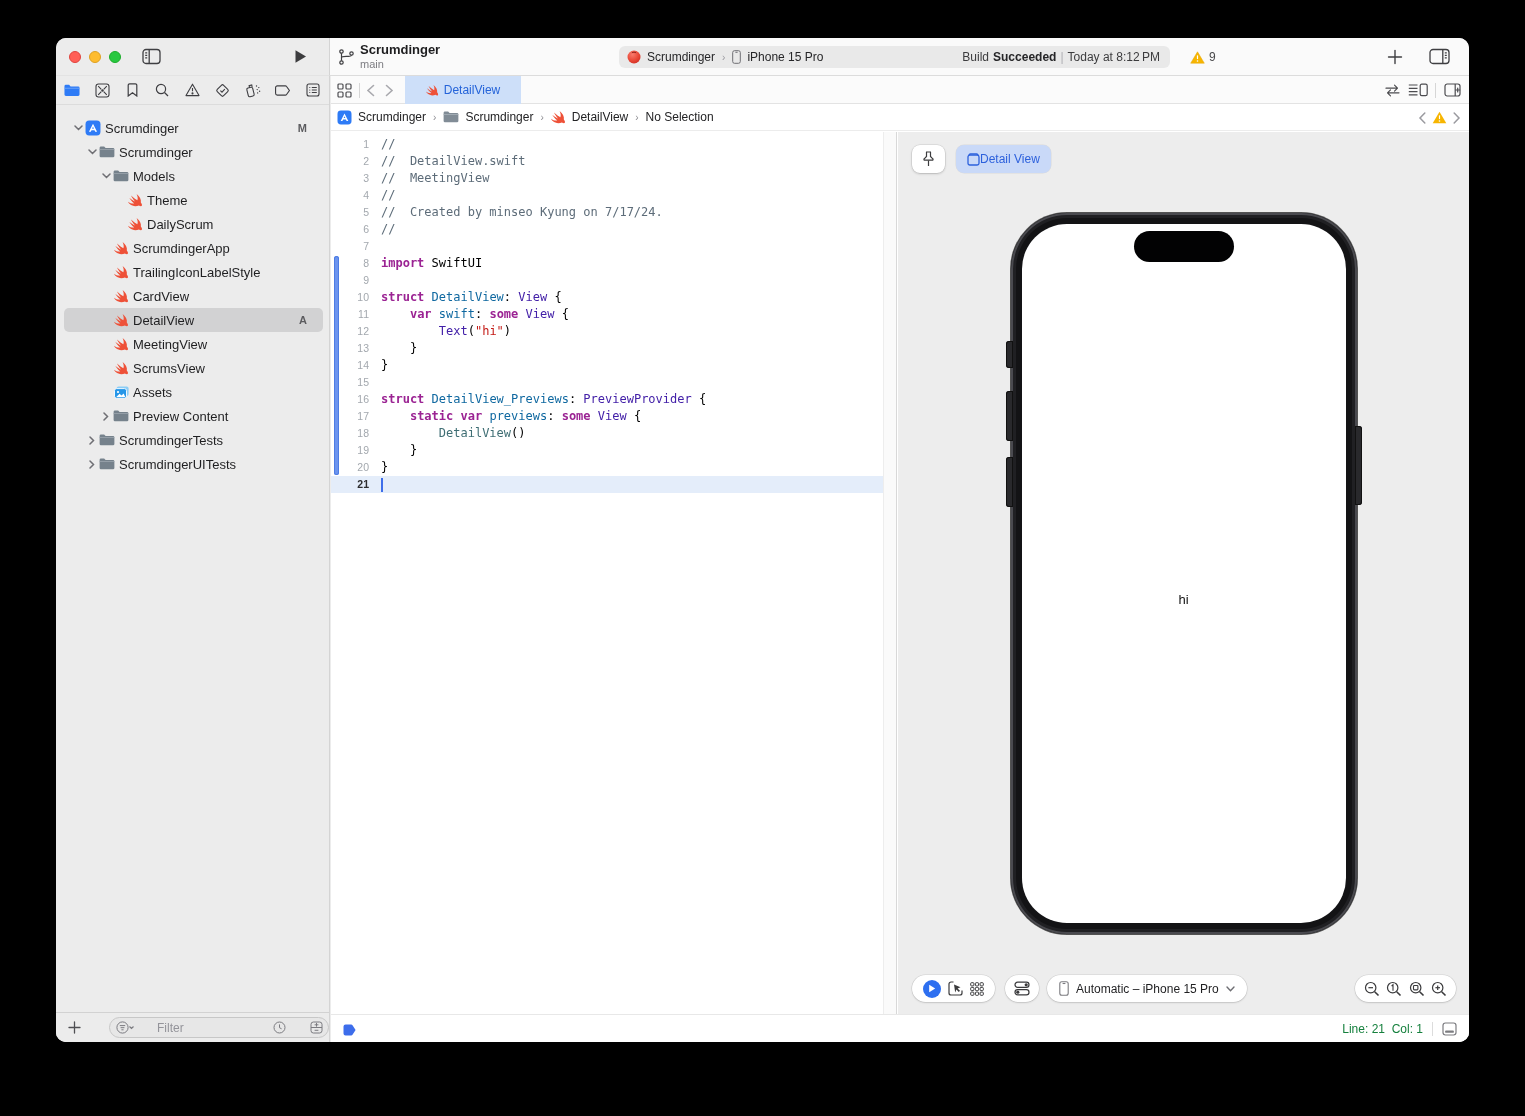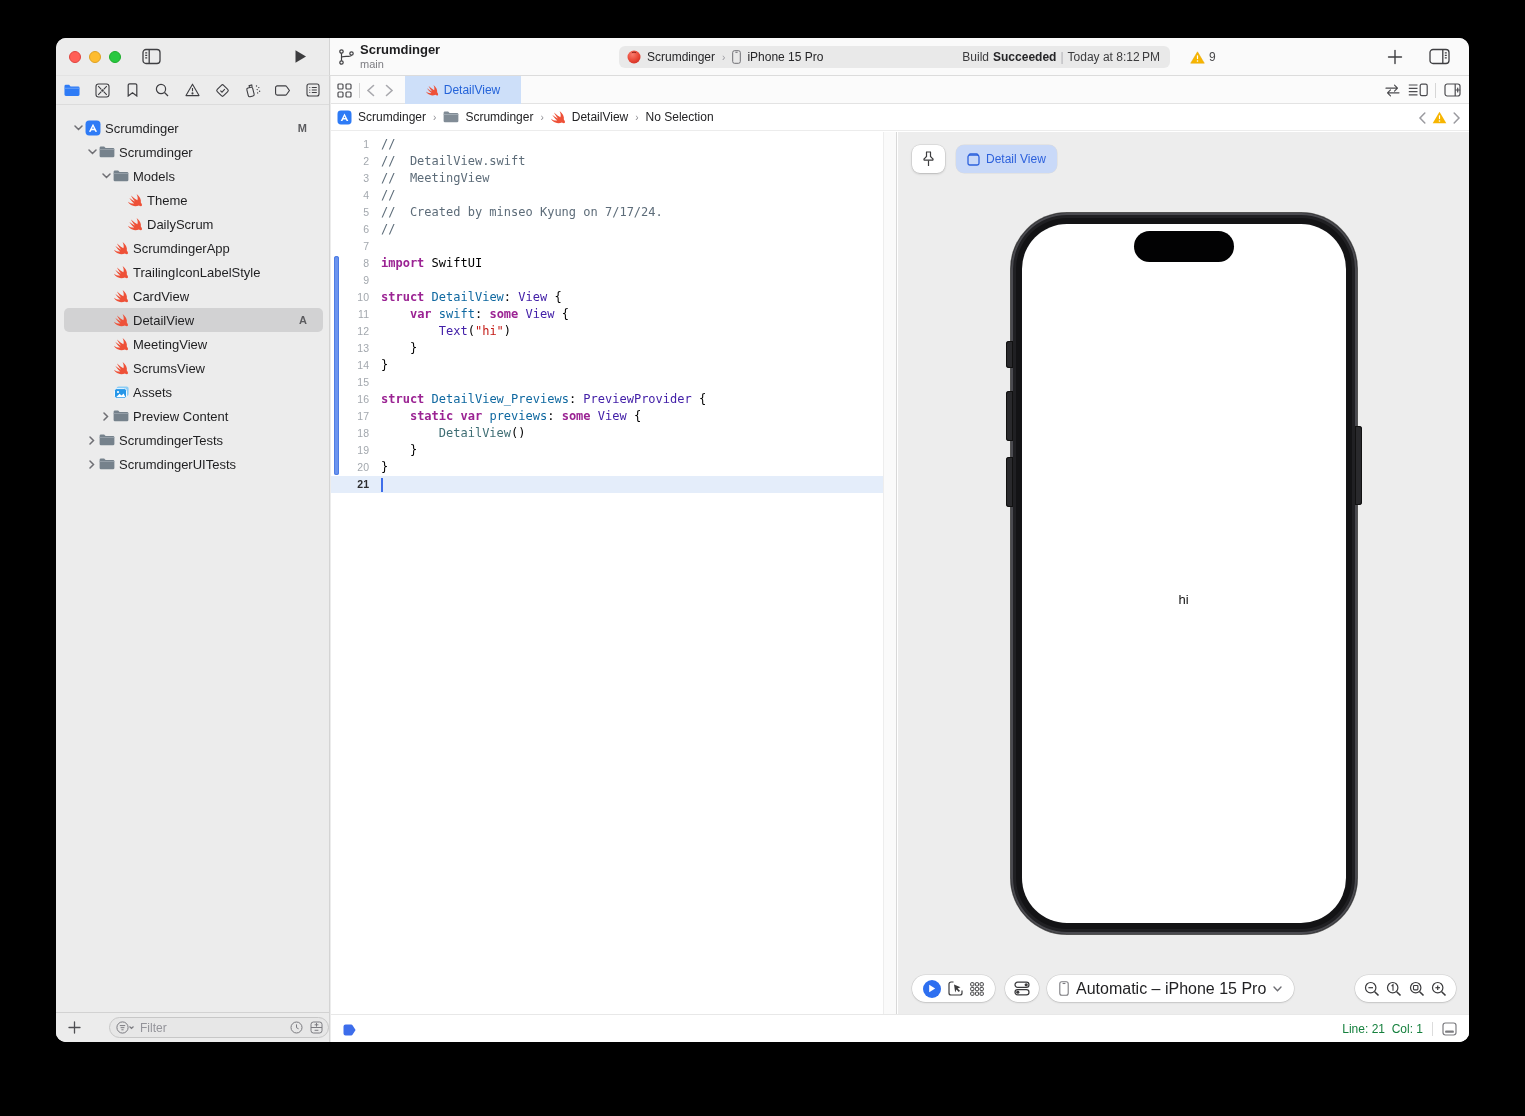--- a/index.html
+++ b/index.html
@@ -40,21 +40,21 @@
   .tree-row { height:24px; display:flex; align-items:center; font-size:13px; color:#1f1f21;
     margin:0 6px 0 8px; border-radius:5px; padding-right:10px; }
   .tree-row.selected { background:#d2d2d3; }
   .tri { width:14px; flex:0 0 14px; display:flex; align-items:center; justify-content:center; color:#6f6f74; }
   .tree-ic { width:16px; flex:0 0 16px; height:16px; display:flex; align-items:center; justify-content:center; }
   .tree-label { margin-left:4px; white-space:nowrap; }
   .tree-badge { margin-left:auto; font-size:11px; font-weight:700; color:#5c5c5f; padding-right:6px; }
   .sidebar-bottom { position:absolute; bottom:0; left:0; right:0; height:30px;
     border-top:1px solid #d2d2d2; display:flex; align-items:center; background:#ececec; }
   .filter-pill { margin-left:28px; width:235px; height:21px; border:1px solid #c7c7c7;
-    border-radius:11px; background:#e7e7e7; display:flex; align-items:center; padding:0 5px 0 6px; }
+    border-radius:11px; background:#e7e7e7; display:flex; align-items:center; padding:0 5px 0 6px;gap:17px; }
   .filter-text { color:#94949a; font-size:12px; margin-left:5px; flex:1; }
 
   
   .main { position:absolute; top:38px; left:275px; right:0; bottom:0; background:#fff; }
   .tabbar { position:absolute; top:0; left:0; right:0; height:28px; background:#fbfbfb;
     border-bottom:1px solid #e3e3e3; }
   .tab { position:absolute; left:74px; top:0; width:116px; height:28px; background:#cddff9;
     display:flex; align-items:center; justify-content:center; gap:5px;
     font-size:12px; color:#2463d9; font-weight:500; }
   .tabbar-ic { position:absolute; top:0; height:28px; display:flex; align-items:center; color:#4c4c50; }
@@ -87,40 +87,40 @@
   .tk-use { color:#3f6e74; }
   .changebar { position:absolute; left:3px; width:5px; border-radius:3px; background:#6b94ee;
     box-shadow:inset 0 0 0 1px #4d7ce4; }
   .caret { position:absolute; left:50px; width:2px; height:14px; background:#3e6eea; top:1.5px; }
 
   
   .pin-btn { position:absolute; left:14px; top:13px; width:33px; height:28px; background:#fff;
     border-radius:8px; box-shadow:0 0 0 0.5px rgba(0,0,0,.12), 0 1px 2.5px rgba(0,0,0,.18);
     display:flex; align-items:center; justify-content:center; color:#3c3c3e; }
   .selview-btn { position:absolute; left:58px; top:13px; height:28px; background:#c9d9f8;
-    border-radius:8px; display:flex; align-items:center; gap:6px; padding:0 11px;
+    border-radius:8px; display:flex; align-items:center; gap:0; padding:0 11px;
     font-size:12px; font-weight:500; color:#2d61dc; box-shadow:0 0 0 0.5px rgba(0,0,0,.08); }
 
   .phone { position:absolute; left:50%; margin-left:-173px; top:81px; width:346px; height:721px;
     border-radius:56px; background:#131315;
     box-shadow:0 0 0 1px rgba(0,0,0,.65), inset 0 0 0 2px #4a4a4f, inset 0 0 0 5px #202023; }
   .phone-screen { position:absolute; inset:11px; background:#fff; border-radius:45px; }
   .island { position:absolute; left:50%; margin-left:-50px; top:7px; width:100px; height:31px;
     background:#020203; border-radius:16px; }
   .hi-text { position:absolute; left:0; right:0; top:368px; text-align:center; font-size:13px; color:#111; }
   .pbtn { position:absolute; background:#29292c; box-shadow:inset 0 0 0 1px #111; }
   .pbtn-l { left:-5px; width:7px; border-radius:3px 0 0 3px; }
   .pbtn-r { right:-5px; width:7px; border-radius:0 3px 3px 0; }
 
   .cbar { position:absolute; bottom:12px; height:27px; display:flex; align-items:center;
     background:#fff; border-radius:13.5px; box-shadow:0 0 0 0.5px rgba(0,0,0,.12), 0 1px 2px rgba(0,0,0,.12);
     color:#3a3a3c; }
   .cbar-g1 { left:14px; width:83px; justify-content:space-around; padding:0 8px; }
   .cbar-g2 { left:107px; width:34px; justify-content:center; }
-  .cbar-g3 { left:149px; padding:0 12px; gap:7px; font-size:16px; color:#1f1f21; }
+  .cbar-g3 { left:149px; padding:0 12px; gap:7px; font-size:12px; color:#1f1f21; }
   .cbar-zoom { right:13px; width:101px; justify-content:space-around; padding:0 6px; }
   .play-circle { width:18px; height:18px; border-radius:50%; background:#2d6ff0;
     display:flex; align-items:center; justify-content:center; }
 
   
   .statusbar { position:absolute; bottom:0; left:0; right:0; height:28px; background:#fff;
     border-top:1px solid #e8e8e8; }
   .sb-right { position:absolute; right:12px; top:0; height:28px; display:flex; align-items:center; gap:9px; }
   .linecol { font-size:12px; color:#15803d; white-space:pre; }
   .sb-div { width:1px; height:14px; background:#dcdcdc; }

